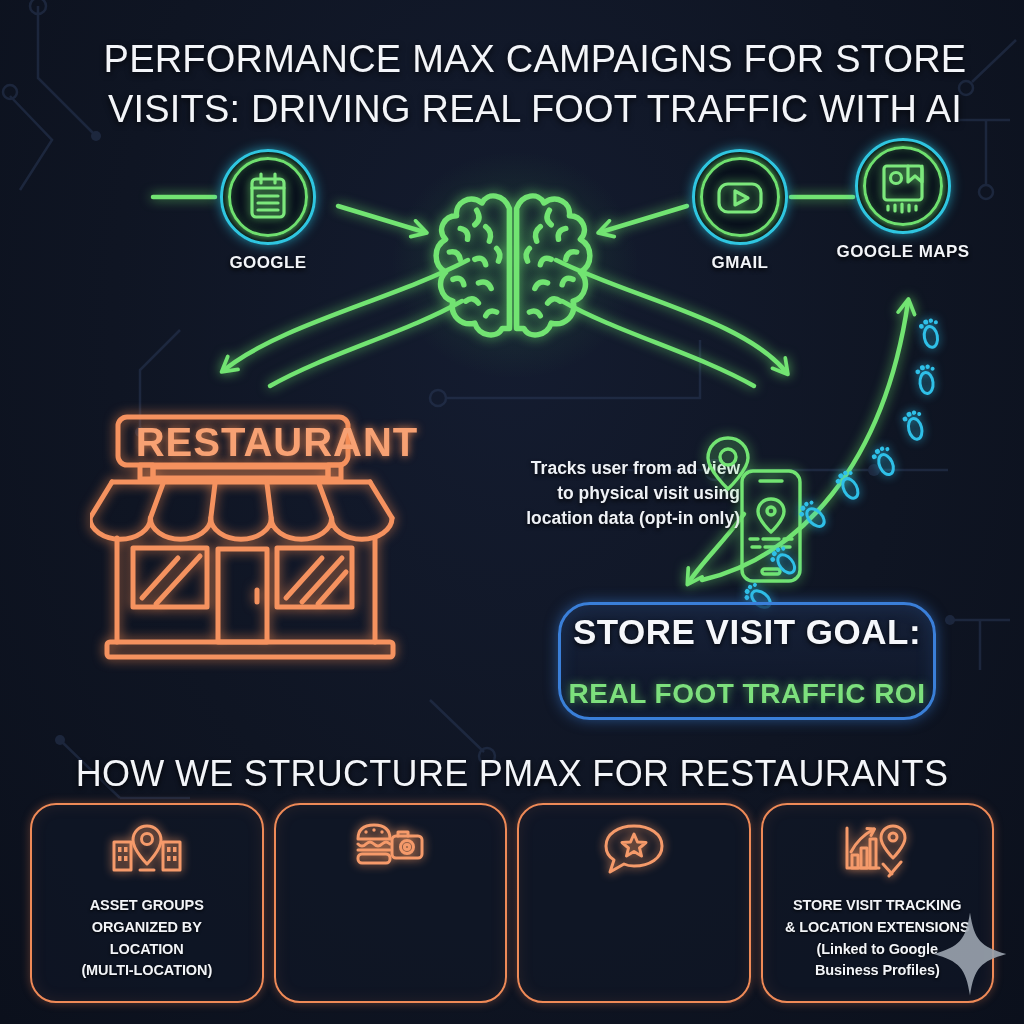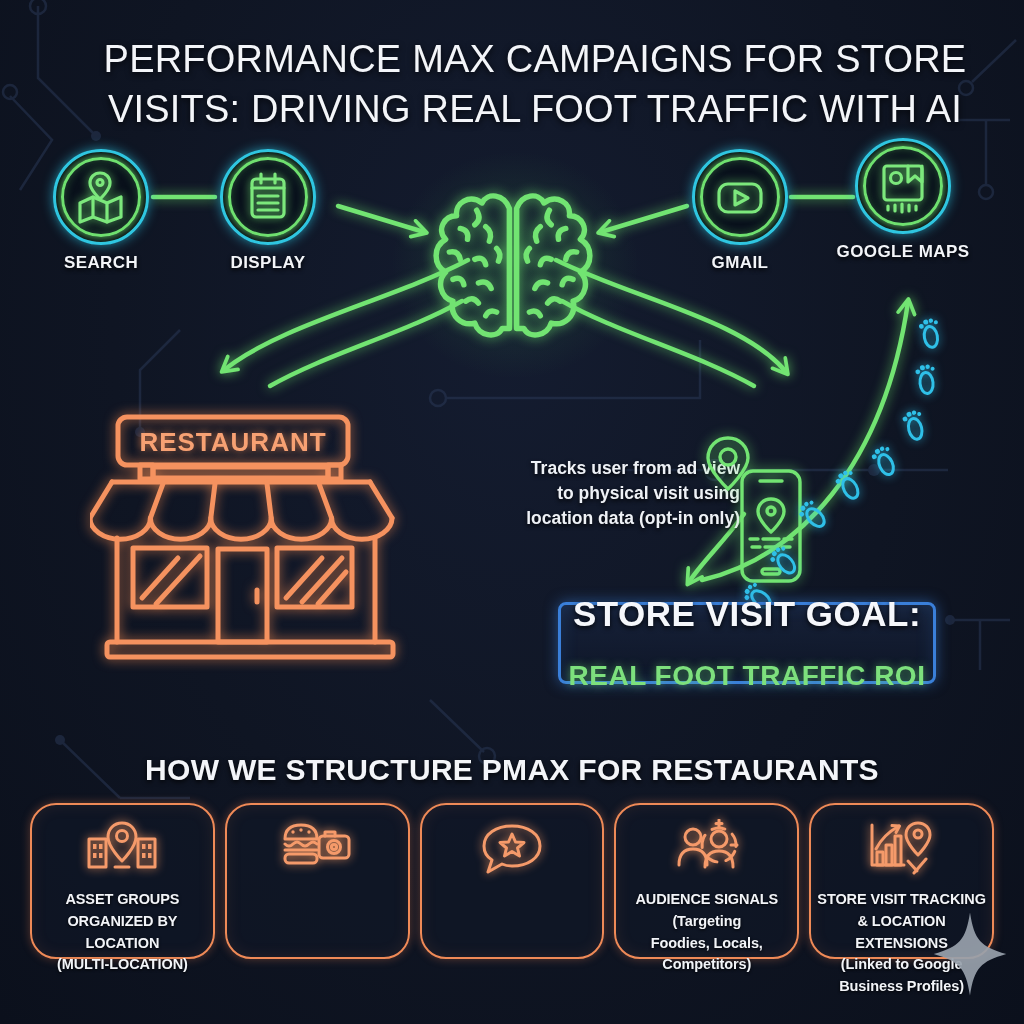--- a/index.html
+++ b/index.html
@@ -55,55 +55,56 @@
 
   .brain-glow{
     top:150px;left:390px;width:250px;height:230px;border-radius:50%;
     background:radial-gradient(ellipse, rgba(80,200,90,.18) 0%, rgba(80,200,90,0) 70%);
   }
 
   
   .sign-text{
     top:419px;left:121px;width:224px;height:46px;
     display:flex;align-items:center;justify-content:center;
-    color:#f7a173;font-size:26px;font-weight:700;letter-spacing:1px;font-stretch:condensed;
+    color:#f7a173;font-size:40px;font-weight:700;letter-spacing:1px;font-stretch:condensed;
     text-shadow:0 0 8px rgba(243,138,80,.9);
+    padding-left:44px;
   }
 
   
   .note{
     top:456px;left:468px;width:272px;text-align:right;color:#eef1f6;
     font-size:17.5px;font-weight:600;line-height:1.42;white-space:pre-line;
     text-shadow:0 2px 4px rgba(0,0,0,.9);
   }
 
   
   .goal-box{
-    top:602px;left:558px;width:378px;height:82px;box-sizing:border-box;
-    border:3px solid #3a7fd9;border-radius:8px;
+    top:602px;left:558px;width:378px;height:118px;box-sizing:border-box;
+    border:3px solid #3a7fd9;border-radius:32px;
     background:linear-gradient(180deg, rgba(24,36,62,.75), rgba(14,22,40,.75));
     box-shadow:0 0 14px rgba(58,127,217,.55), inset 0 0 18px rgba(58,127,217,.18);
     display:flex;flex-direction:column;align-items:center;justify-content:center;gap:2px;
   }
   .goal-title{color:#f5f7fb;font-size:35px;font-weight:700;letter-spacing:.5px;font-stretch:condensed;text-shadow:0 2px 5px rgba(0,0,0,.8);}
   .goal-sub{color:#7de07d;font-size:28px;font-weight:700;letter-spacing:.5px;font-stretch:condensed;text-shadow:0 0 8px rgba(110,224,110,.6);margin-top:24px;}
 
   
   .section-heading{
     top:753px;left:0;width:100%;text-align:center;color:#f3f5f9;
-    font-size:30px;font-weight:700;letter-spacing:.3px;font-stretch:condensed;
+    font-size:36px;font-weight:400;letter-spacing:.3px;font-stretch:condensed;
     text-shadow:0 2px 5px rgba(0,0,0,.85);
   }
 
   
   .cards{
     top:803px;left:30px;width:964px;display:flex;gap:10px;
   }
   .card{
-    flex:1;height:156px;box-sizing:border-box;border:2.5px solid #ef8a57;border-radius:26px;
+    flex:1;height:200px;box-sizing:border-box;border:2.5px solid #ef8a57;border-radius:26px;
     background:rgba(16,23,40,.55);
     box-shadow:0 0 10px rgba(240,130,80,.35), inset 0 0 16px rgba(240,130,80,.10);
     display:flex;flex-direction:column;align-items:center;padding-top:14px;
   }
   .card-icon{height:66px;display:flex;align-items:center;filter:drop-shadow(0 0 5px rgba(243,150,95,.9));}
   .card-icon *{stroke:#f59a6a;stroke-width:3;fill:none;stroke-linecap:round;stroke-linejoin:round;}
   .card-icon .fill{fill:#f59a6a;stroke:none;}
   .card-text{
     margin-top:10px;text-align:center;color:#f2f4f8;font-size:14.5px;font-weight:700;
     line-height:1.5;white-space:pre-line;letter-spacing:-.1px;
@@ -163,42 +164,31 @@
       <path d="M687,206 L601,232" marker-end="url(#ah-green)"></path>
       <path d="M468,260 C392,300 282,324 224,370" marker-end="url(#ah-green)"></path>
       <path d="M462,301 C408,332 326,354 270,386"></path>
       <path d="M556,260 C632,298 744,320 786,372" marker-end="url(#ah-green)"></path>
       <path d="M562,301 C616,332 698,354 754,386"></path>
       <path d="M702,580 C798,558 884,466 908,302" marker-end="url(#ah-green)"></path>
       <path d="M744,514 C722,544 702,562 689,582" marker-end="url(#ah-cyan)"></path>
     </g>
   </svg>
 
-  <div class="abs node" style="top:149px;left:53px">
-    <div class="ring">
-      <svg class="chan-icon" width="56" height="56" viewBox="0 0 56 56">
-        <path d="M7,34 L20,28 L34,34 L48,28 L48,48 L34,53 L20,48 L7,53 Z"></path>
-        <path d="M20,28 V48 M34,34 V53"></path>
-        <path d="M27,4 C21,4 17,8.5 17,14 C17,21 27,30 27,30 C27,30 37,21 37,14 C37,8.5 33,4 27,4 Z"></path>
-        <circle cx="27" cy="13.5" r="3"></circle>
-      </svg>
-    </div>
-    <div class="node-label">SEARCH</div>
-  </div>
 
   <div class="abs node" style="top:149px;left:220px">
     <div class="ring">
       <svg class="chan-icon" width="56" height="56" viewBox="0 0 56 56">
         <rect x="12" y="10" width="32" height="38" rx="4"></rect>
         <path d="M21,5 V14 M35,5 V14"></path>
         <path d="M12,19 H44"></path>
         <path d="M18,27 H38 M18,34 H38 M18,41 H38"></path>
       </svg>
     </div>
-    <div class="node-label">DISPLAY</div>
+    <div class="node-label">GOOGLE</div>
   </div>
 
   <div class="abs node" style="top:149px;left:692px">
     <div class="ring">
       <svg class="chan-icon" width="56" height="56" viewBox="0 0 56 56">
         <rect x="7" y="15" width="42" height="28" rx="9"></rect>
         <path d="M23,22 L23,36 L36,29 Z"></path>
       </svg>
     </div>
     <div class="node-label">GMAIL</div>
@@ -348,36 +338,20 @@
 
     <div class="card">
       <div class="card-icon">
         <svg width="74" height="60" viewBox="0 0 72 60">
           <path d="M36,4 C20,4 8,12 8,24 C8,30 11,35 16,38 L12,50 L26,42 C29,43.5 32.5,44 36,44 C52,44 64,36 64,24 C64,12 52,4 36,4 Z"></path>
           <path d="M36,12 L39.5,20 L48,20.5 L41.5,26 L43.5,34 L36,29.5 L28.5,34 L30.5,26 L24,20.5 L32.5,20 Z"></path>
         </svg>
       </div>
     </div>
 
-    <div class="card">
-      <div class="card-icon">
-        <svg width="74" height="60" viewBox="0 0 72 60">
-          <circle cx="22" cy="18" r="8"></circle>
-          <path d="M8,46 C8,34 14,30 22,30 C30,30 36,34 36,46"></path>
-          <circle cx="48" cy="20" r="8"></circle>
-          <path d="M34,48 C34,36 40,32 48,32 C56,32 62,36 62,48"></path>
-          <circle cx="48" cy="26" r="17" stroke-dasharray="13 9" transform="rotate(22 48 26)"></circle>
-          <path d="M48,1 V8 M45,4.5 H51 M66,26 H60"></path>
-        </svg>
-      </div>
-      <div class="card-text">AUDIENCE SIGNALS
-(Targeting
-Foodies, Locals,
-Competitors)</div>
-    </div>
 
     <div class="card">
       <div class="card-icon">
         <svg width="74" height="60" viewBox="0 0 72 60">
           <path d="M6,6 V46 H38"></path>
           <rect x="11" y="33" width="6" height="13"></rect>
           <rect x="20" y="26" width="6" height="20"></rect>
           <rect x="29" y="17" width="6" height="29"></rect>
           <path d="M10,30 C16,18 24,12 33,7"></path>
           <path d="M26,6.5 L33.5,7 L30,13.5"></path>

